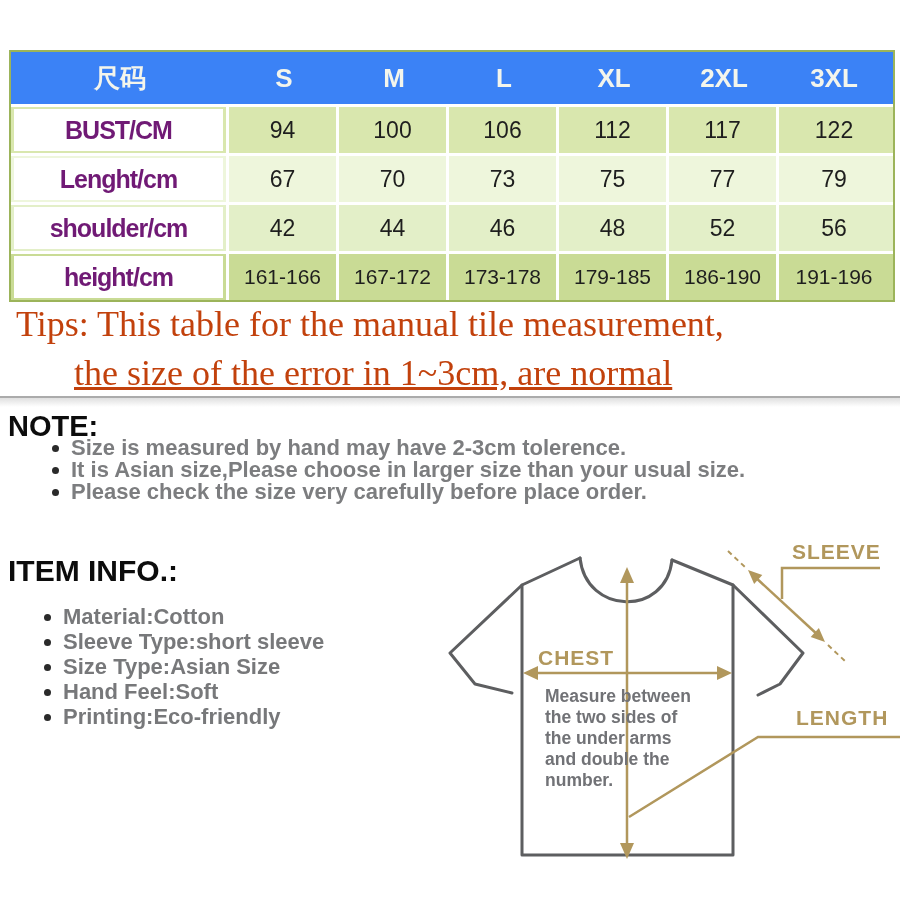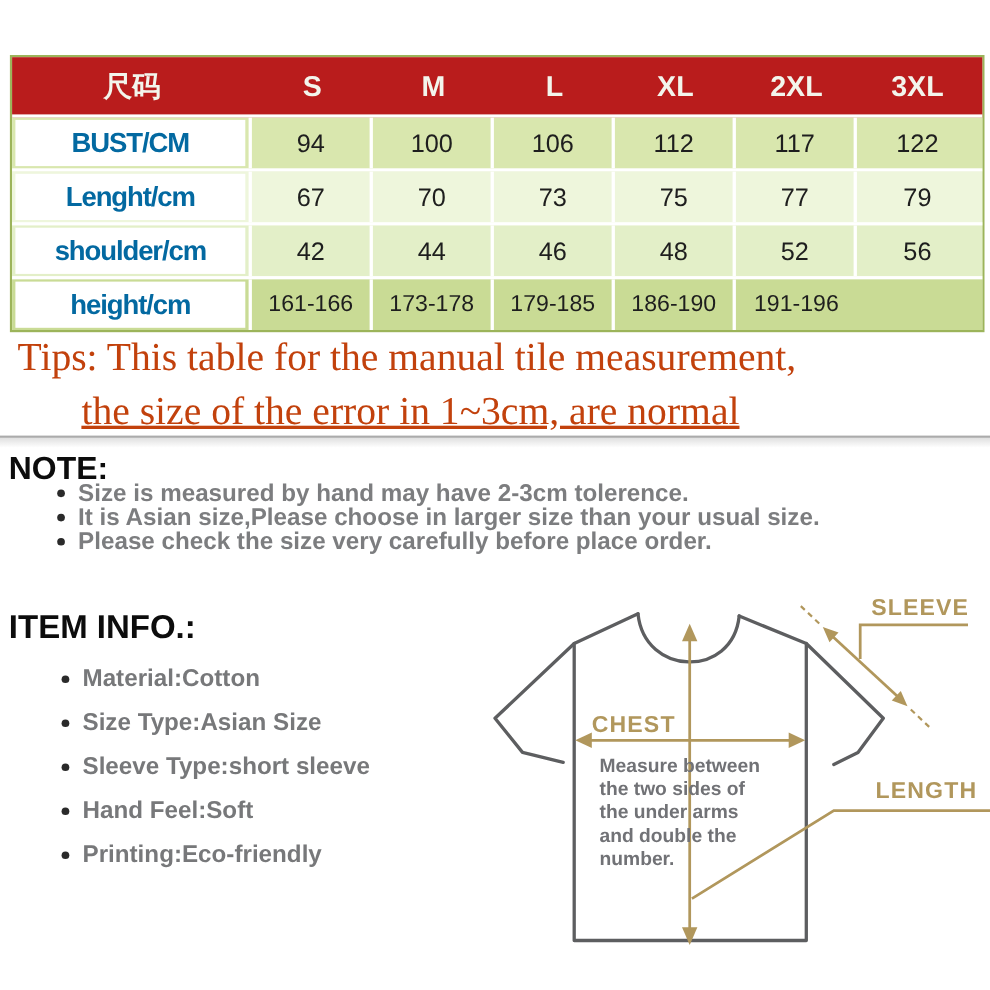--- a/index.html
+++ b/index.html
@@ -2,35 +2,35 @@
 <html><head>
 <meta charset="utf-8">
 <style>
   html,body{margin:0;padding:0;background:#fff;}
   .canvas{position:relative;width:900px;height:900px;background:#ffffff;
           font-family:"Liberation Sans",sans-serif;overflow:hidden;}
 
   
   .size-table{position:absolute;left:9px;top:50px;width:882px;
               border:2px solid #9cb45a;background:#ffffff;}
-  .thead{display:flex;height:52px;background:#b91c1c;border-bottom:3px solid #ffffff;}
+  .thead{display:flex;height:52px;background:#3b82f6;border-bottom:3px solid #ffffff;}
   .hc{display:flex;align-items:center;justify-content:center;
       color:#f3f5ec;font-weight:bold;font-size:26px;box-sizing:border-box;}
   .c0{width:218px;}
   .c{width:110px;}
   .trow{display:flex;height:46px;border-bottom:3px solid #ffffff;}
   .trow:last-child{border-bottom:none;}
   .cell{display:flex;align-items:center;justify-content:center;
         border-right:3px solid #ffffff;font-size:23px;color:#1e1e1e;
         box-sizing:border-box;}
   .cell:last-child{border-right:none;}
   .label-cell{padding:2px 3px;}
   .label-box{background:#ffffff;width:100%;height:100%;display:flex;
              align-items:center;justify-content:center;font-weight:bold;
-             font-size:25px;letter-spacing:-1px;color:#0369a1;}
+             font-size:25px;letter-spacing:-1px;color:#701a75;}
   .r1{background:#d9e7ae;}
   .r2{background:#eef6dc;}
   .r3{background:#e3efc8;}
   .r4{background:#c9db95;}
   .r4 .cell{font-size:21px;}
 
   
   .tips-line{position:absolute;font-family:"Liberation Serif",serif;
              font-size:36px;color:#c2410c;white-space:nowrap;}
   #tips1{left:16px;top:303px;}
@@ -41,21 +41,21 @@
            border-top:2px solid #ababab;
            background:linear-gradient(to bottom, rgba(150,150,150,0.30), rgba(150,150,150,0));}
 
   
   .section-heading{position:absolute;font-weight:bold;color:#0c0c0c;white-space:nowrap;}
   #note-heading{left:8px;top:410px;font-size:29px;}
   #item-heading{left:8px;top:554px;font-size:30px;}
 
   .bullet-list{position:absolute;display:flex;flex-direction:column;}
   #note-list{left:52px;top:437px;}
-  #item-list{left:56px;top:606px;gap:18px;}
+  #item-list{left:44px;top:606px;gap:3px;}
   .bullet-row{display:flex;align-items:flex-start;}
   .dot{width:7px;height:7px;border-radius:50%;background:#2a2a2a;
        margin:8px 12px 0 0;flex:none;}
   .btext{font-size:22px;font-weight:bold;line-height:22px;white-space:nowrap;}
   #note-list .btext{color:#7c7d7f;}
   #item-list .btext{color:#77787a;}
 
   
   .diagram{position:absolute;left:440px;top:535px;width:460px;height:340px;}
   .tan-line{stroke:#b1975c;stroke-width:2.5;fill:none;}
@@ -117,20 +117,21 @@
       <div class="cell c">48</div>
       <div class="cell c">52</div>
       <div class="cell c">56</div>
     </div>
 
     <div class="trow r4">
       <div class="cell label-cell c0">
         <div class="label-box">height/cm</div>
       </div>
       <div class="cell c">161-166</div>
+      <div class="cell c">167-172</div>
       <div class="cell c">173-178</div>
       <div class="cell c">179-185</div>
       <div class="cell c">186-190</div>
       <div class="cell c">191-196</div>
     </div>
   </div>
 
   <div class="tips-line" id="tips1">Tips: This table for the manual tile measurement,</div>
   <div class="tips-line" id="tips2">the size of the error in 1~3cm, are normal</div>
 
@@ -153,25 +154,25 @@
   </div>
 
   <div class="section-heading" id="item-heading">ITEM INFO.:</div>
   <div class="bullet-list" id="item-list">
     <div class="bullet-row">
       <span class="dot"></span>
       <span class="btext">Material:Cotton</span>
     </div>
     <div class="bullet-row">
       <span class="dot"></span>
+      <span class="btext">Sleeve Type:short sleeve</span>
+    </div>
+    <div class="bullet-row">
+      <span class="dot"></span>
       <span class="btext">Size Type:Asian Size</span>
-    </div>
-    <div class="bullet-row">
-      <span class="dot"></span>
-      <span class="btext">Sleeve Type:short sleeve</span>
     </div>
     <div class="bullet-row">
       <span class="dot"></span>
       <span class="btext">Hand Feel:Soft</span>
     </div>
     <div class="bullet-row">
       <span class="dot"></span>
       <span class="btext">Printing:Eco-friendly</span>
     </div>
   </div>

